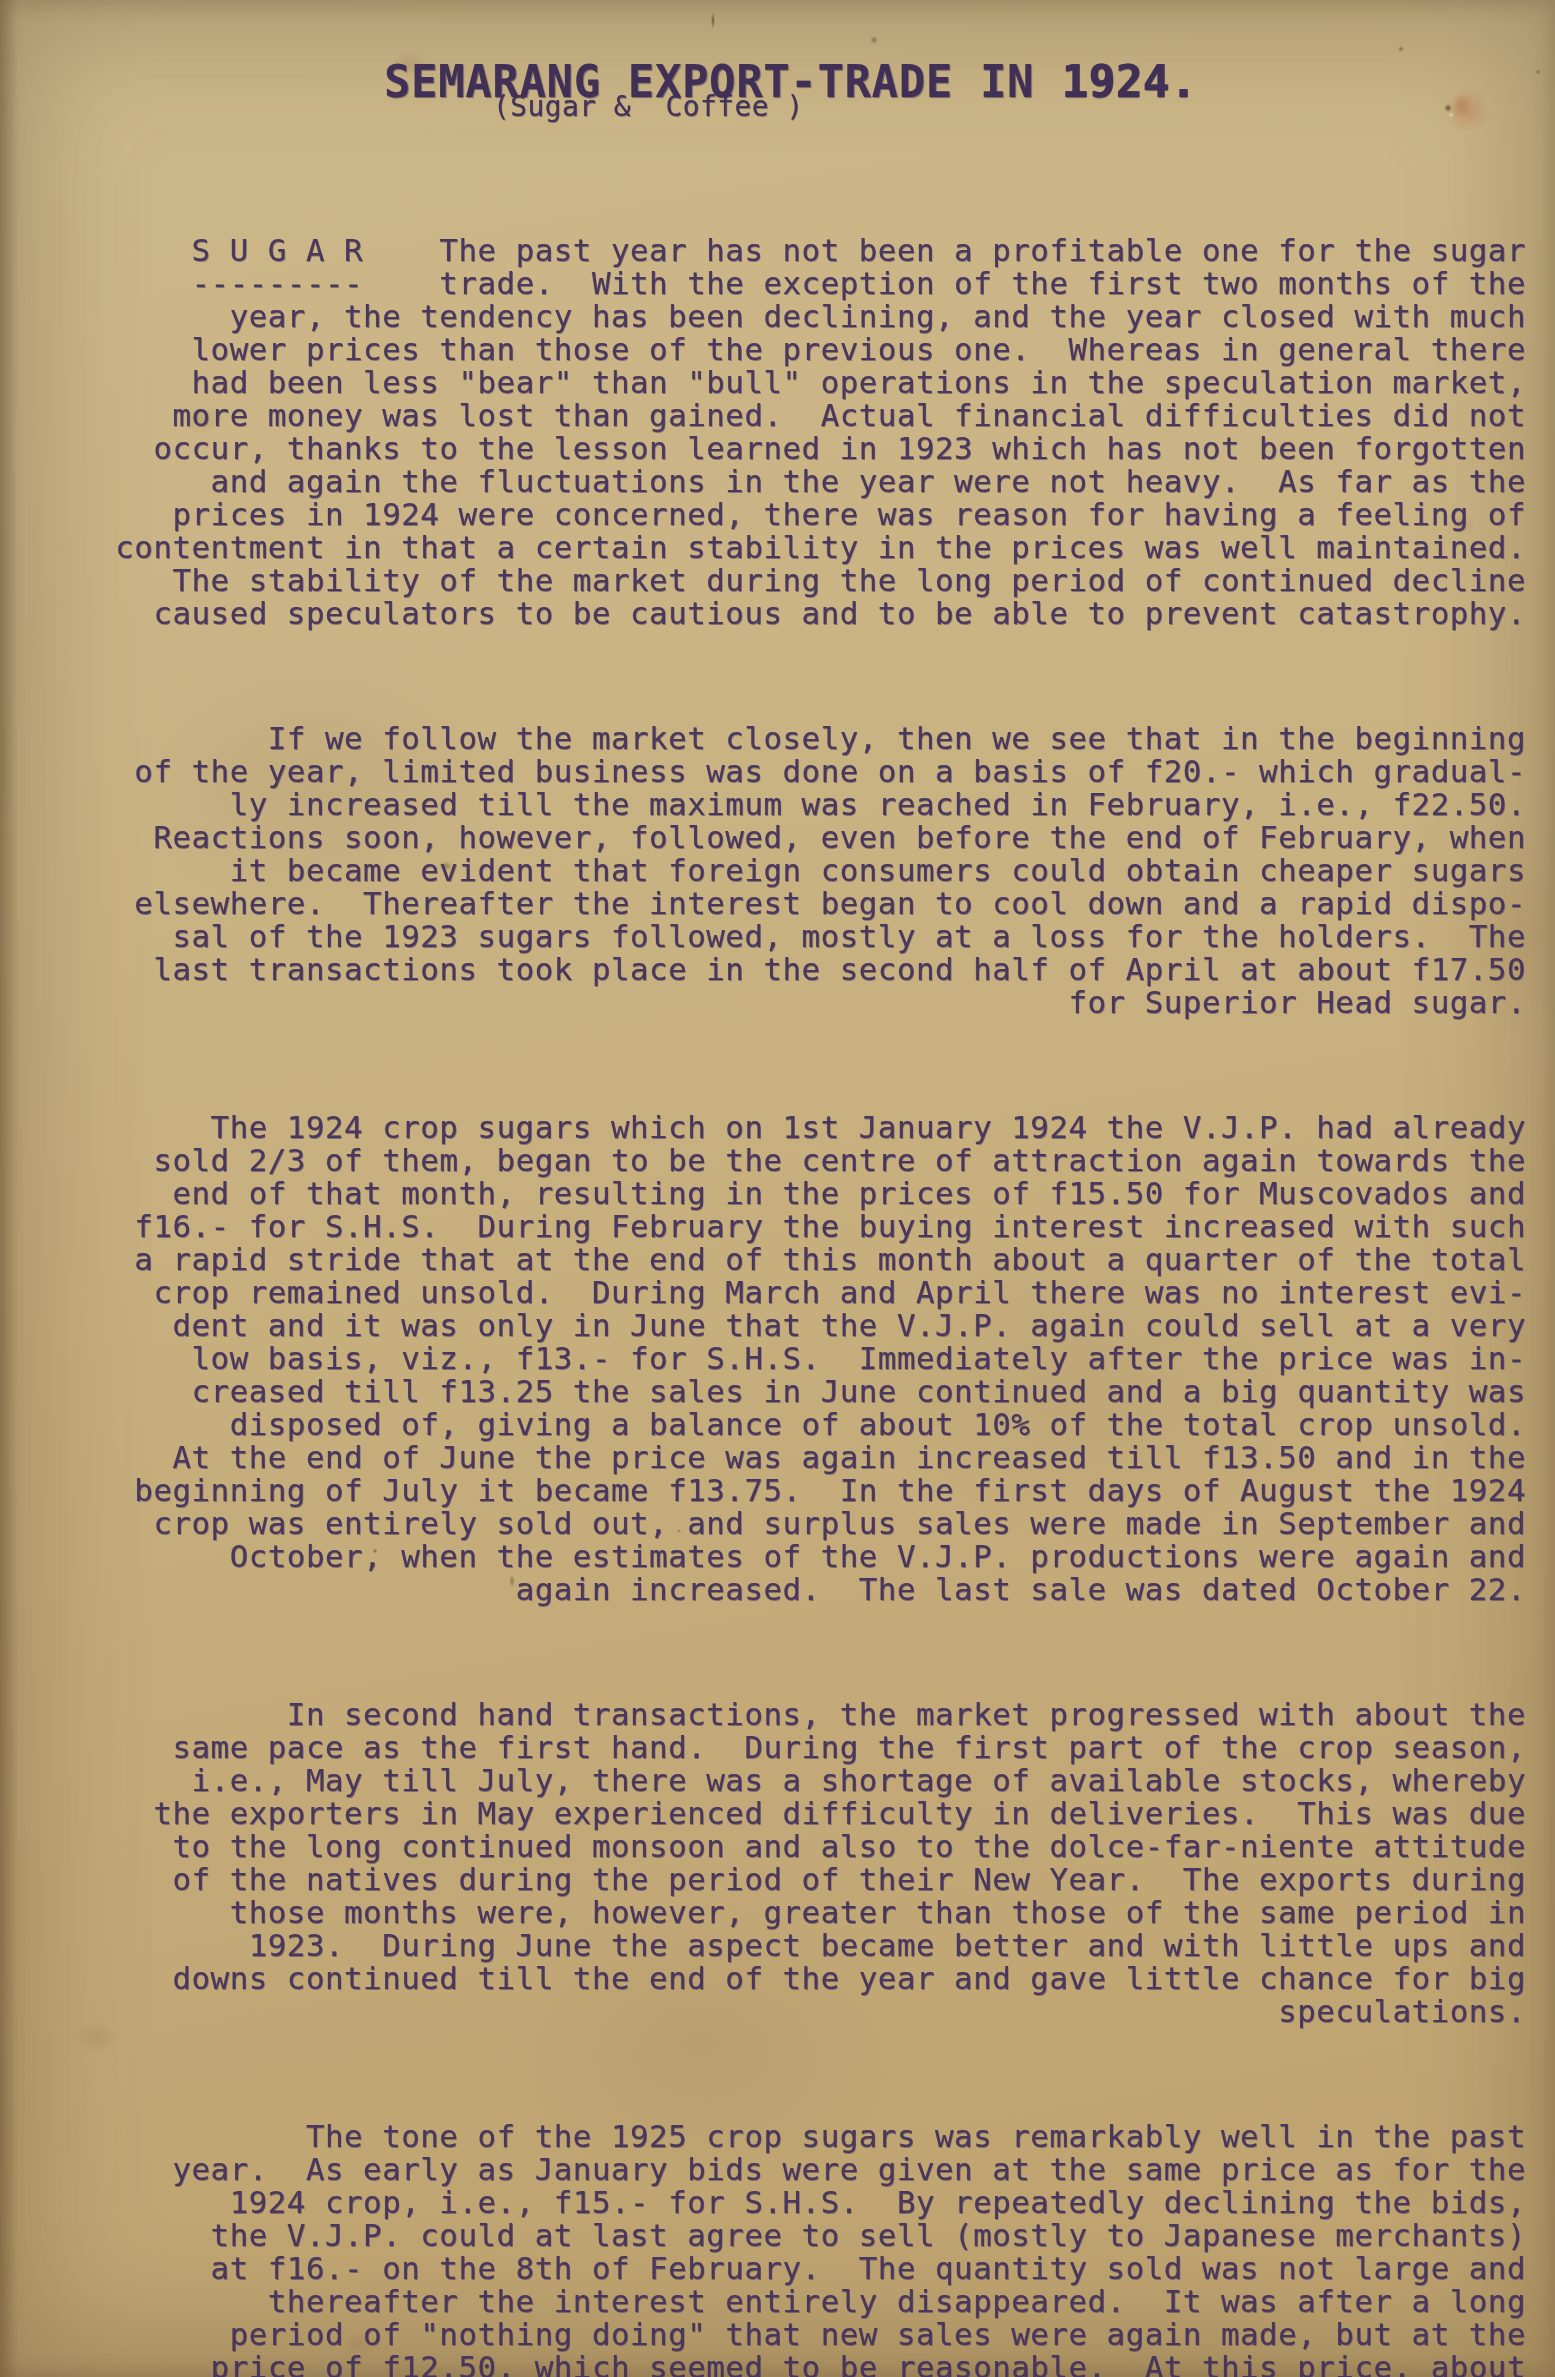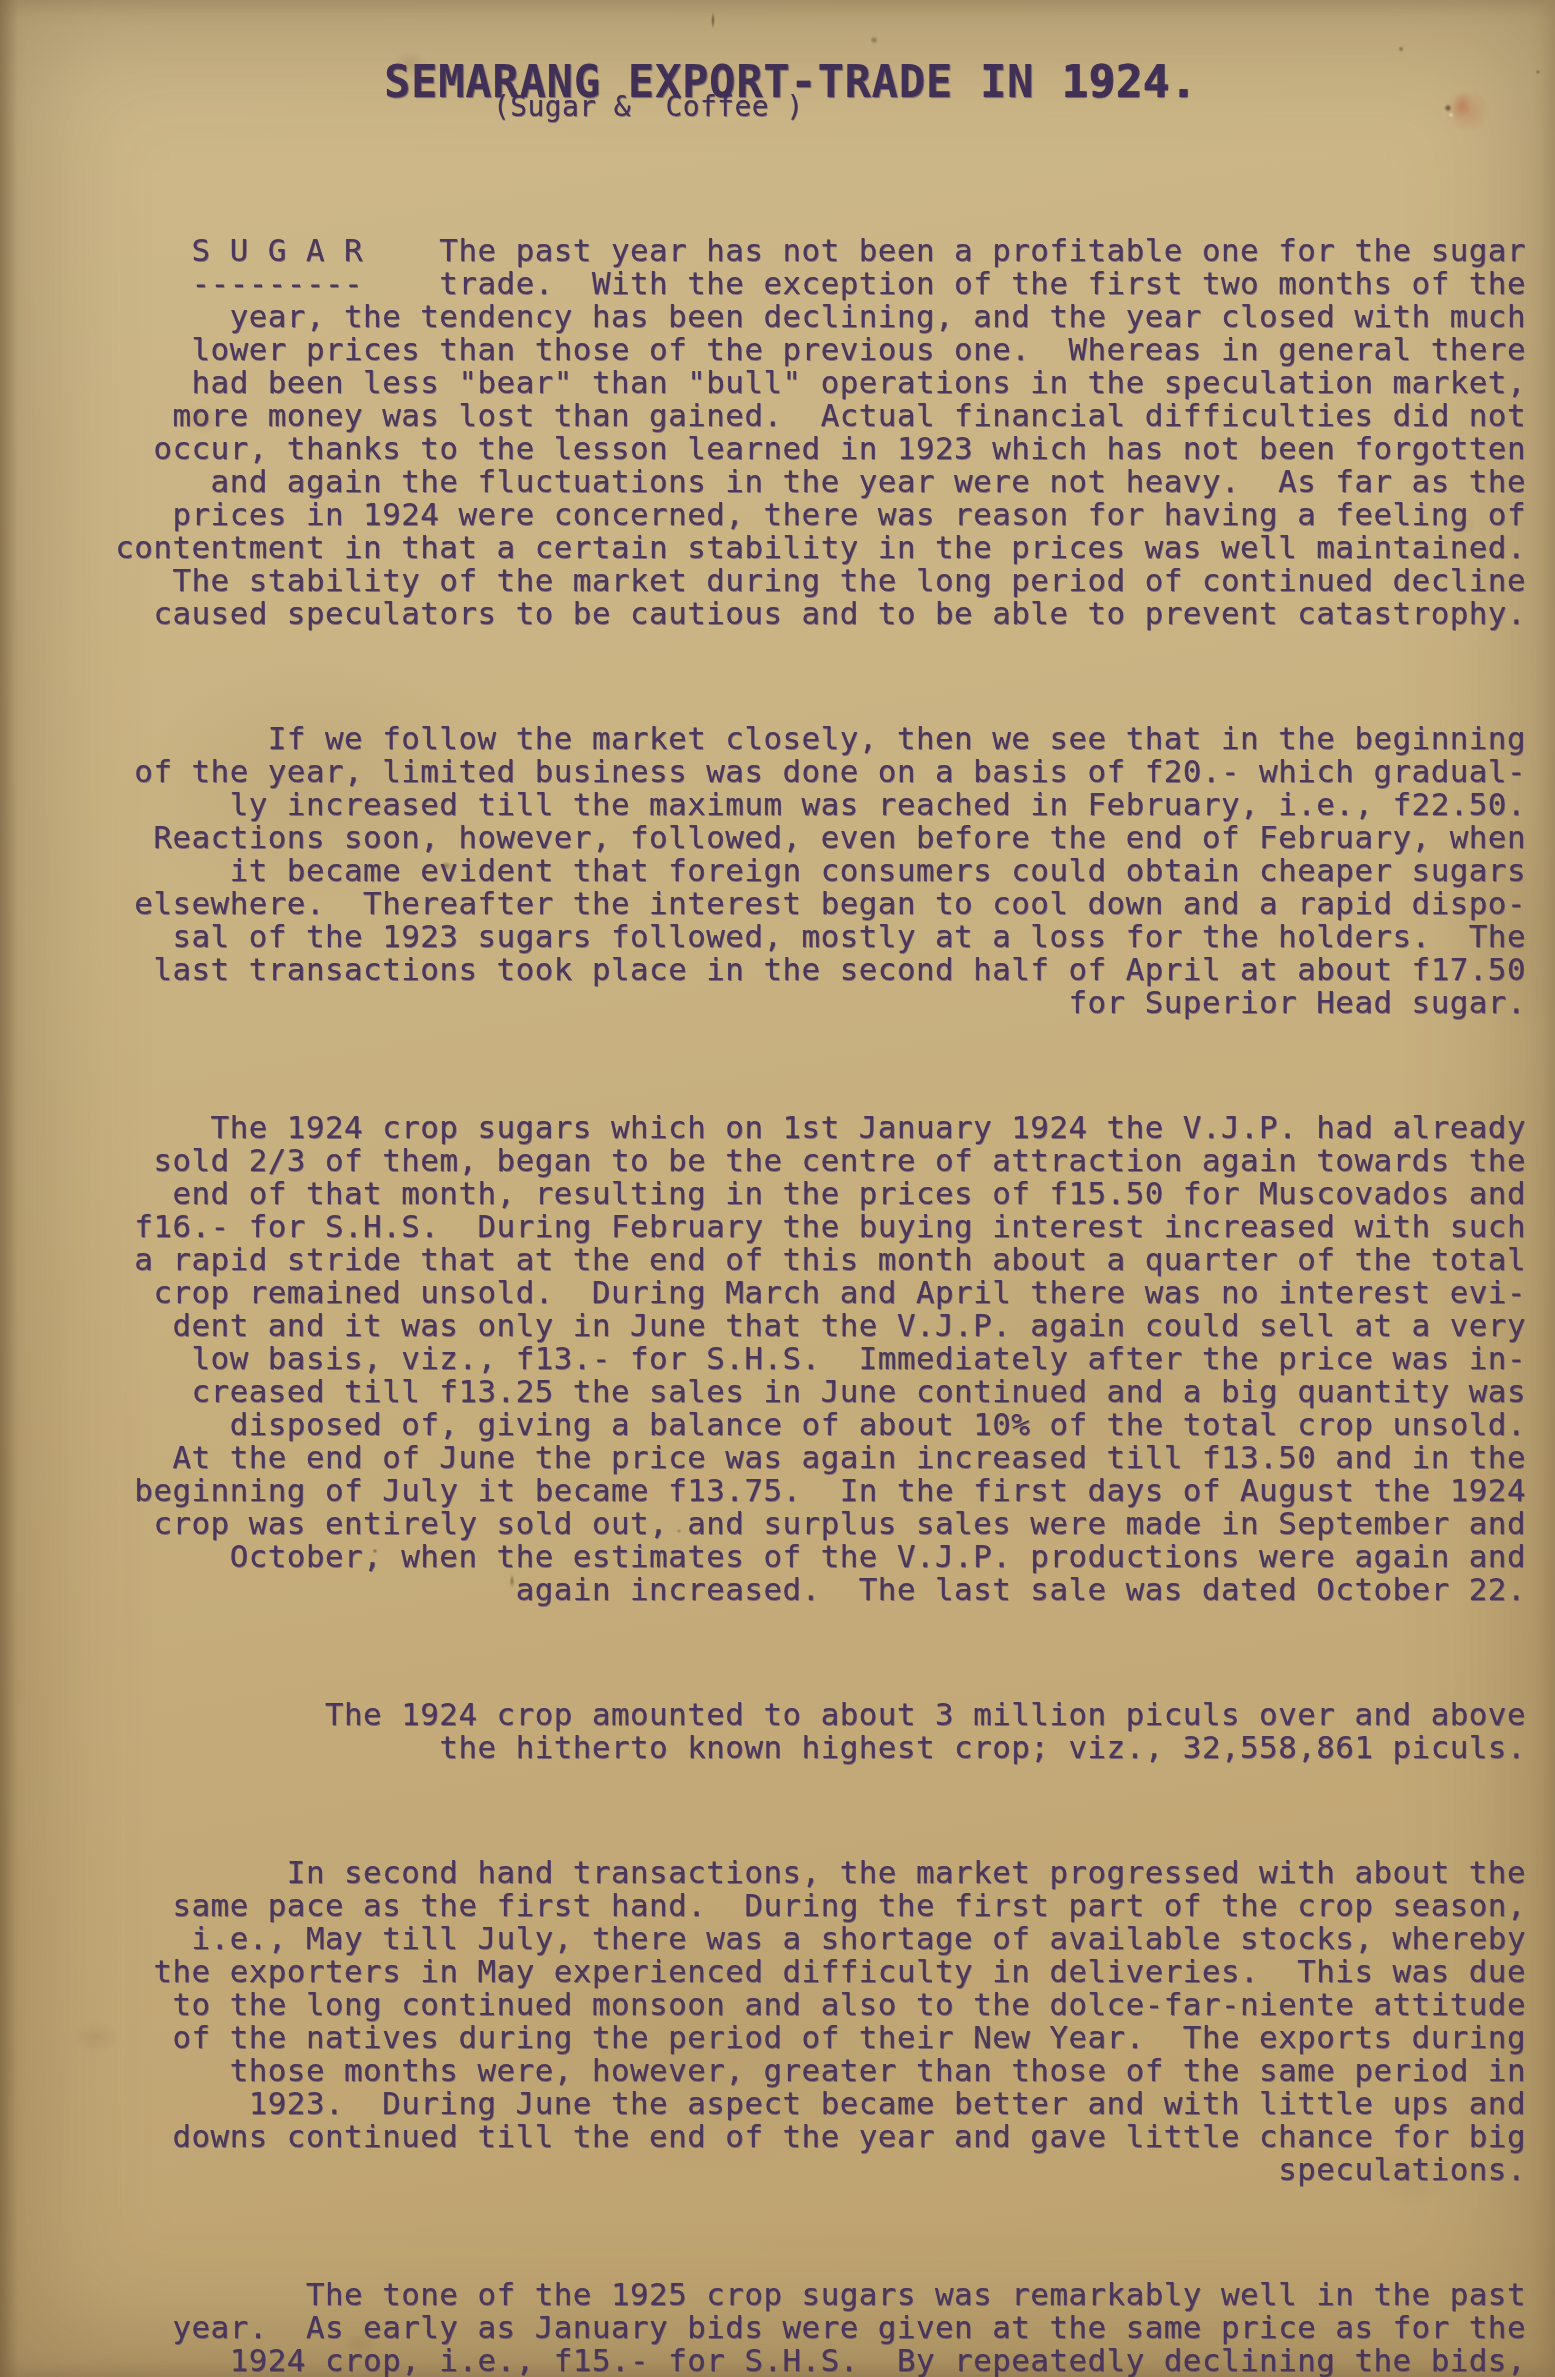--- a/index.html
+++ b/index.html
@@ -151,22 +151,20 @@
 crop remained unsold.  During March and April there was no interest evi-
 dent and it was only in June that the V.J.P. again could sell at a very
 low basis, viz., f13.- for S.H.S.  Immediately after the price was in-
 creased till f13.25 the sales in June continued and a big quantity was
 disposed of, giving a balance of about 10% of the total crop unsold.
 At the end of June the price was again increased till f13.50 and in the
 beginning of July it became f13.75.  In the first days of August the 1924
 crop was entirely sold out, and surplus sales were made in September and
 October, when the estimates of the V.J.P. productions were again and
 again increased.  The last sale was dated October 22.</p>
-    <p>     The 1924 crop amounted to about 3 million piculs over and above
-the hitherto known highest crop; viz., 32,558,861 piculs.</p>
     <p>     In second hand transactions, the market progressed with about the
 same pace as the first hand.  During the first part of the crop season,
 i.e., May till July, there was a shortage of available stocks, whereby
 the exporters in May experienced difficulty in deliveries.  This was due
 to the long continued monsoon and also to the dolce-far-niente attitude
 of the natives during the period of their New Year.  The exports during
 those months were, however, greater than those of the same period in
 1923.  During June the aspect became better and with little ups and
 downs continued till the end of the year and gave little chance for big
 speculations.</p>

